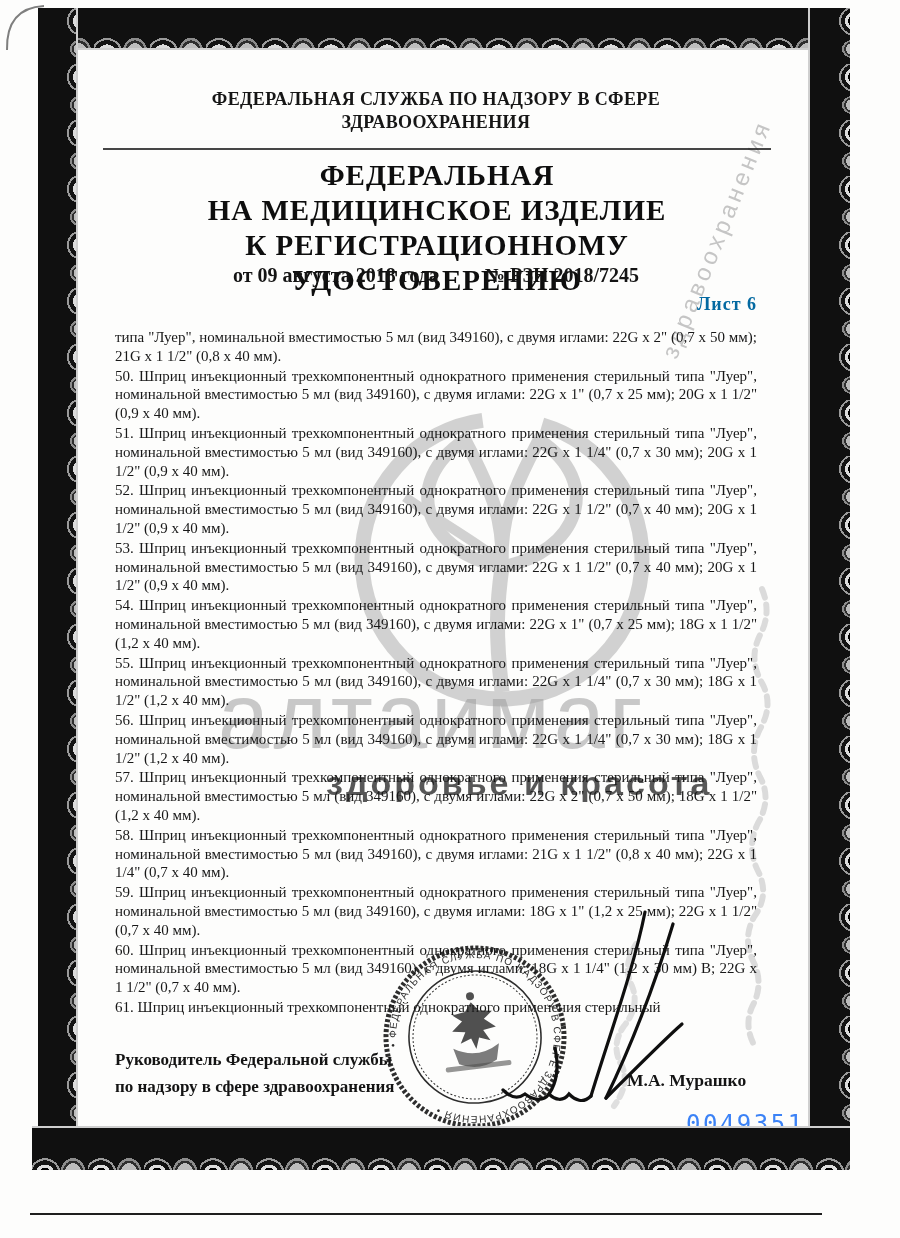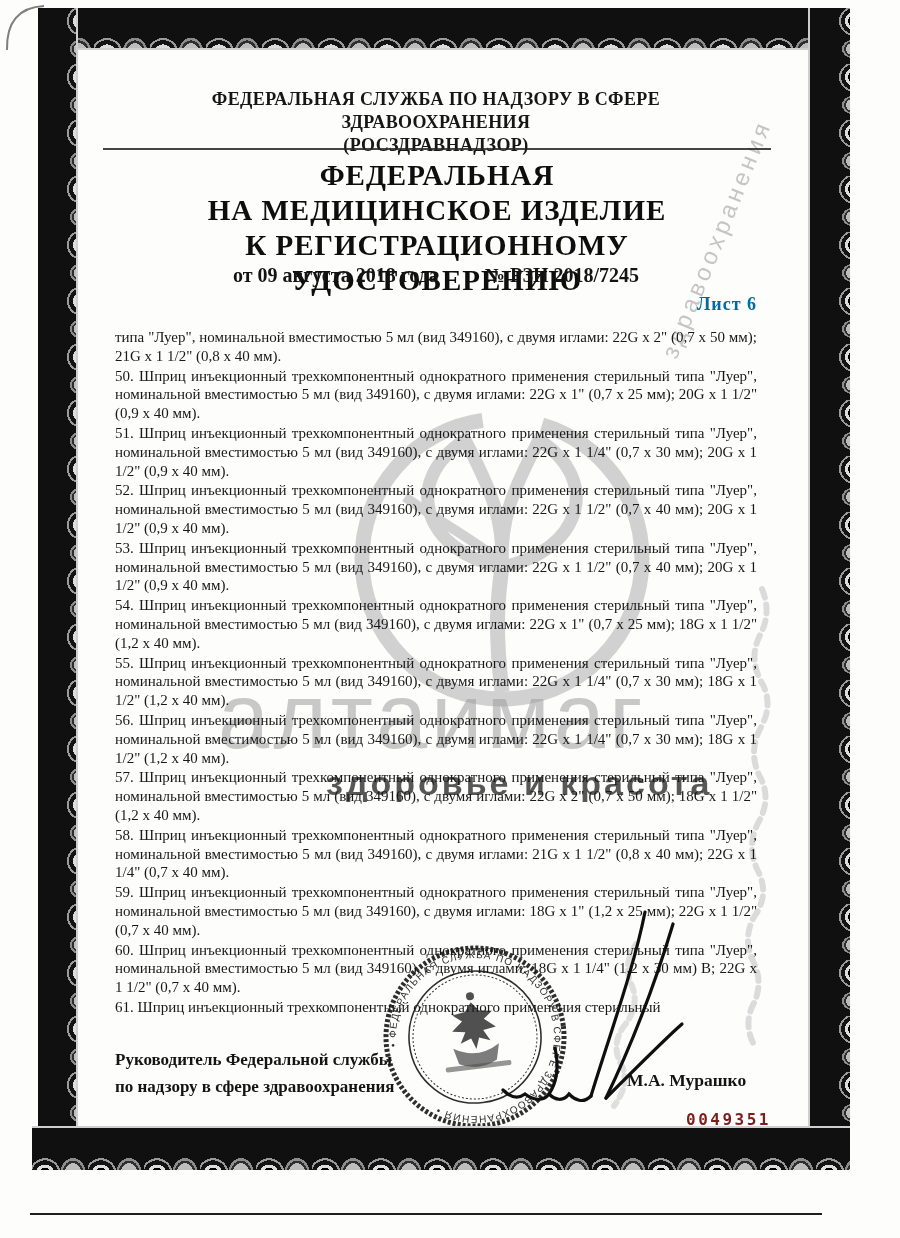--- a/index.html
+++ b/index.html
@@ -38,22 +38,22 @@
   .body-text{position:absolute;top:328px;left:0;width:642px;height:722px;overflow:hidden;
              font-size:15px;line-height:18.8px;text-align:justify;color:#181818;}
   .body-text p{margin:0 0 1px 0;}
 
   
   .signer{position:absolute;left:115px;top:1046px;z-index:2;font-weight:bold;
           font-size:17px;line-height:27px;color:#141414;}
   .signer-name{position:absolute;left:627px;top:1070px;z-index:2;font-weight:bold;
                font-size:17.5px;color:#141414;}
   .serial{position:absolute;left:686px;top:1110px;z-index:2;
-          font-family:"DejaVu Sans Mono", monospace;font-weight:bold;
-          font-size:16px;letter-spacing:2.5px;color:#7f1d1d;}
+          font-family:"DejaVu Sans Mono", monospace;font-weight:normal;
+          font-size:24px;letter-spacing:2.5px;color:#3b82f6;}
 
   
   .wm{position:absolute;z-index:1;font-family:"Liberation Sans", sans-serif;}
   .wm-brand{left:218px;top:664px;font-size:92px;font-weight:normal;letter-spacing:4px;
             color:#9e9e9e;opacity:.55;}
   .wm-tagline{left:326px;top:764px;font-size:34px;letter-spacing:3px;color:#000000;opacity:.65;font-weight:bold;}
   .wm-diag{left:656px;top:352px;transform:rotate(-68deg);transform-origin:0 0;
            font-size:24px;letter-spacing:4px;color:#b3b3b3;opacity:.75;white-space:nowrap;}
   .wm-logo{left:345px;top:402px;opacity:.34;}
   .scribble{position:absolute;z-index:1;opacity:.6;}
@@ -92,21 +92,20 @@
   <svg class="scribble" style="left:736px;top:585px;" width="44" height="465" viewBox="0 0 44 465">
     <path d="M26 4 q10 24 -2 46 q-12 24 2 48 q12 22 -2 46 q-12 24 0 48 q12 22 -2 46 q-12 24 0 48 q12 24 -4 46 q-12 22 0 46 q10 22 -2 44 q-8 18 2 38" fill="none" stroke="#c6c6c6" stroke-width="6" stroke-linecap="round" stroke-dasharray="9 7"></path>
   </svg>
   <svg class="scribble" style="left:596px;top:940px;" width="50" height="170" viewBox="0 0 50 170">
     <path d="M40 4 q-14 22 -4 42 q8 20 -8 40 q-14 20 -2 40 q8 18 -8 40" fill="none" stroke="#cccccc" stroke-width="6" stroke-linecap="round" stroke-dasharray="8 6"></path>
   </svg>
 
   <div class="content">
     <div class="agency">
       <div>ФЕДЕРАЛЬНАЯ СЛУЖБА ПО НАДЗОРУ В СФЕРЕ ЗДРАВООХРАНЕНИЯ</div>
-      <div>(РОСЗДРАВНАДЗОР)</div>
     </div>
     <div class="rule"></div>
     <div class="titles">
       <div>ФЕДЕРАЛЬНАЯ</div>
       <div>НА МЕДИЦИНСКОЕ ИЗДЕЛИЕ</div>
       <div>К РЕГИСТРАЦИОННОМУ УДОСТОВЕРЕНИЮ</div>
     </div>
     <div class="dateline">
       <span>от 09 августа 2018 года</span><span class="gap"></span><span>№  РЗН 2018/7245</span>
     </div>

